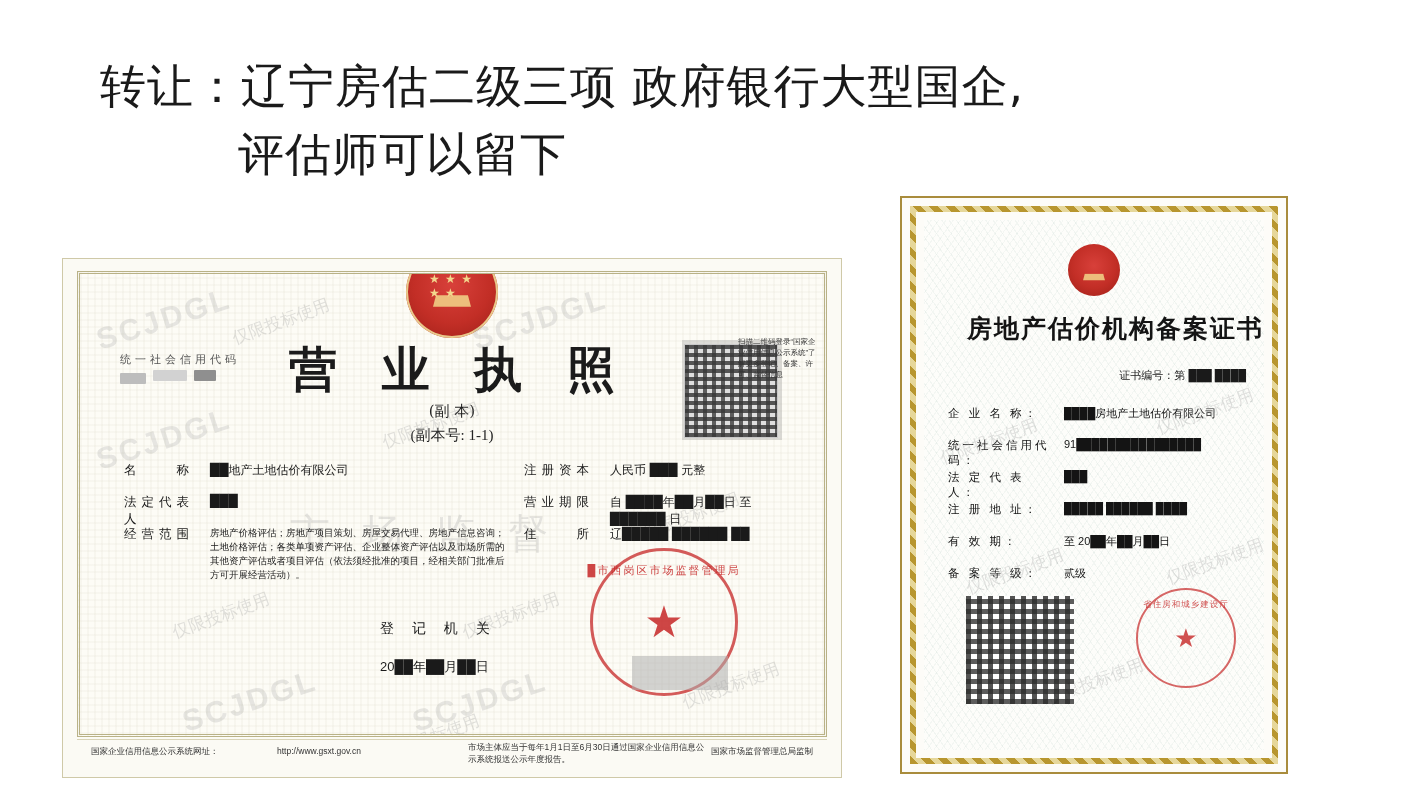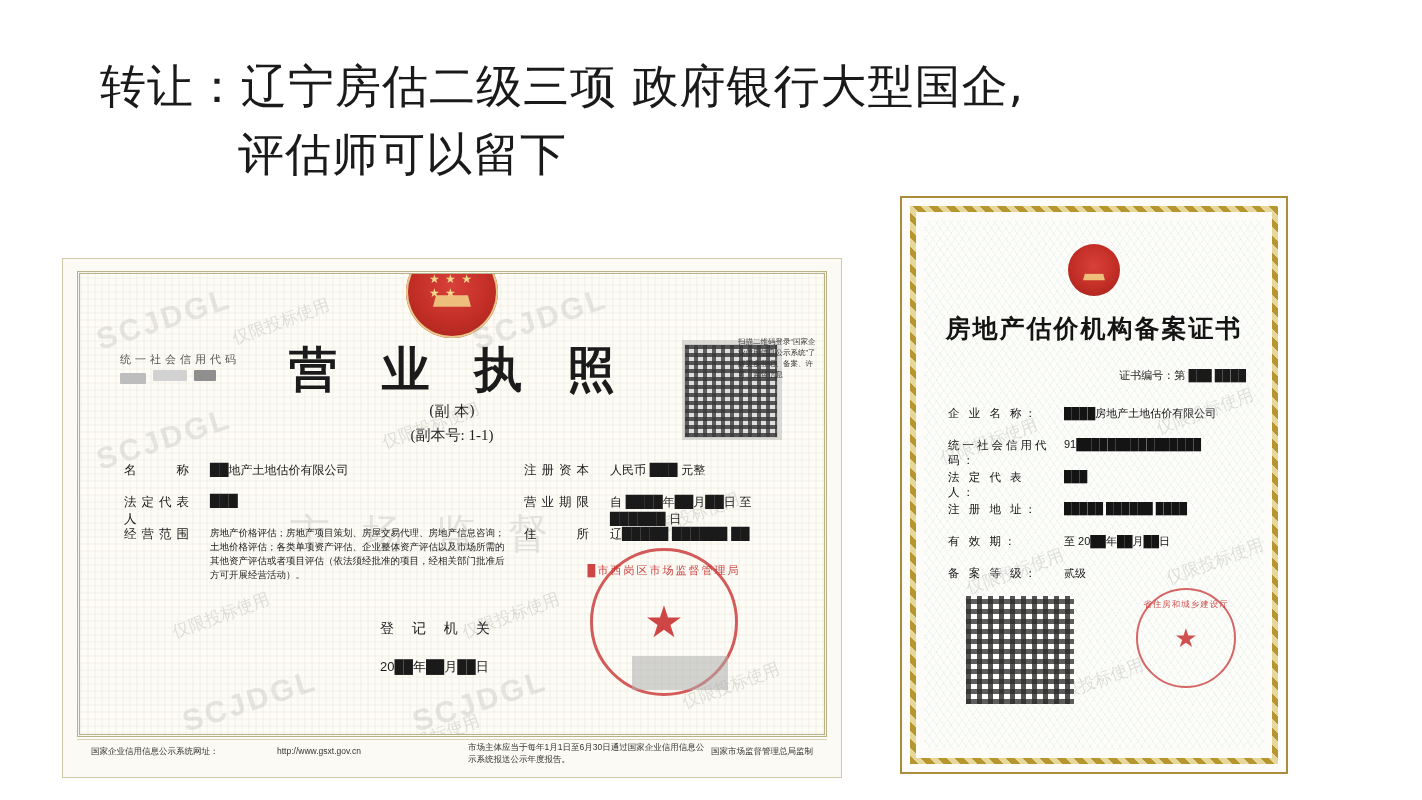--- a/index.html
+++ b/index.html
@@ -378,21 +378,21 @@
     height: 15px;
     background: #f2d68a;
     clip-path: polygon(0 100%, 8% 55%, 92% 55%, 100% 100%, 50% 100%);
     opacity: .85;
   }
   .cert-title {
     position: absolute;
     left: 0;
     right: 0;
     top: 92px;
-    text-align: center;
+    text-align: right;
     font-family: Liberation Serif, serif;
     font-size: 25px;
     font-weight: bold;
     letter-spacing: 2px;
     color: #141414;
   }
   .cert-no {
     position: absolute;
     right: 18px;
     top: 148px;

